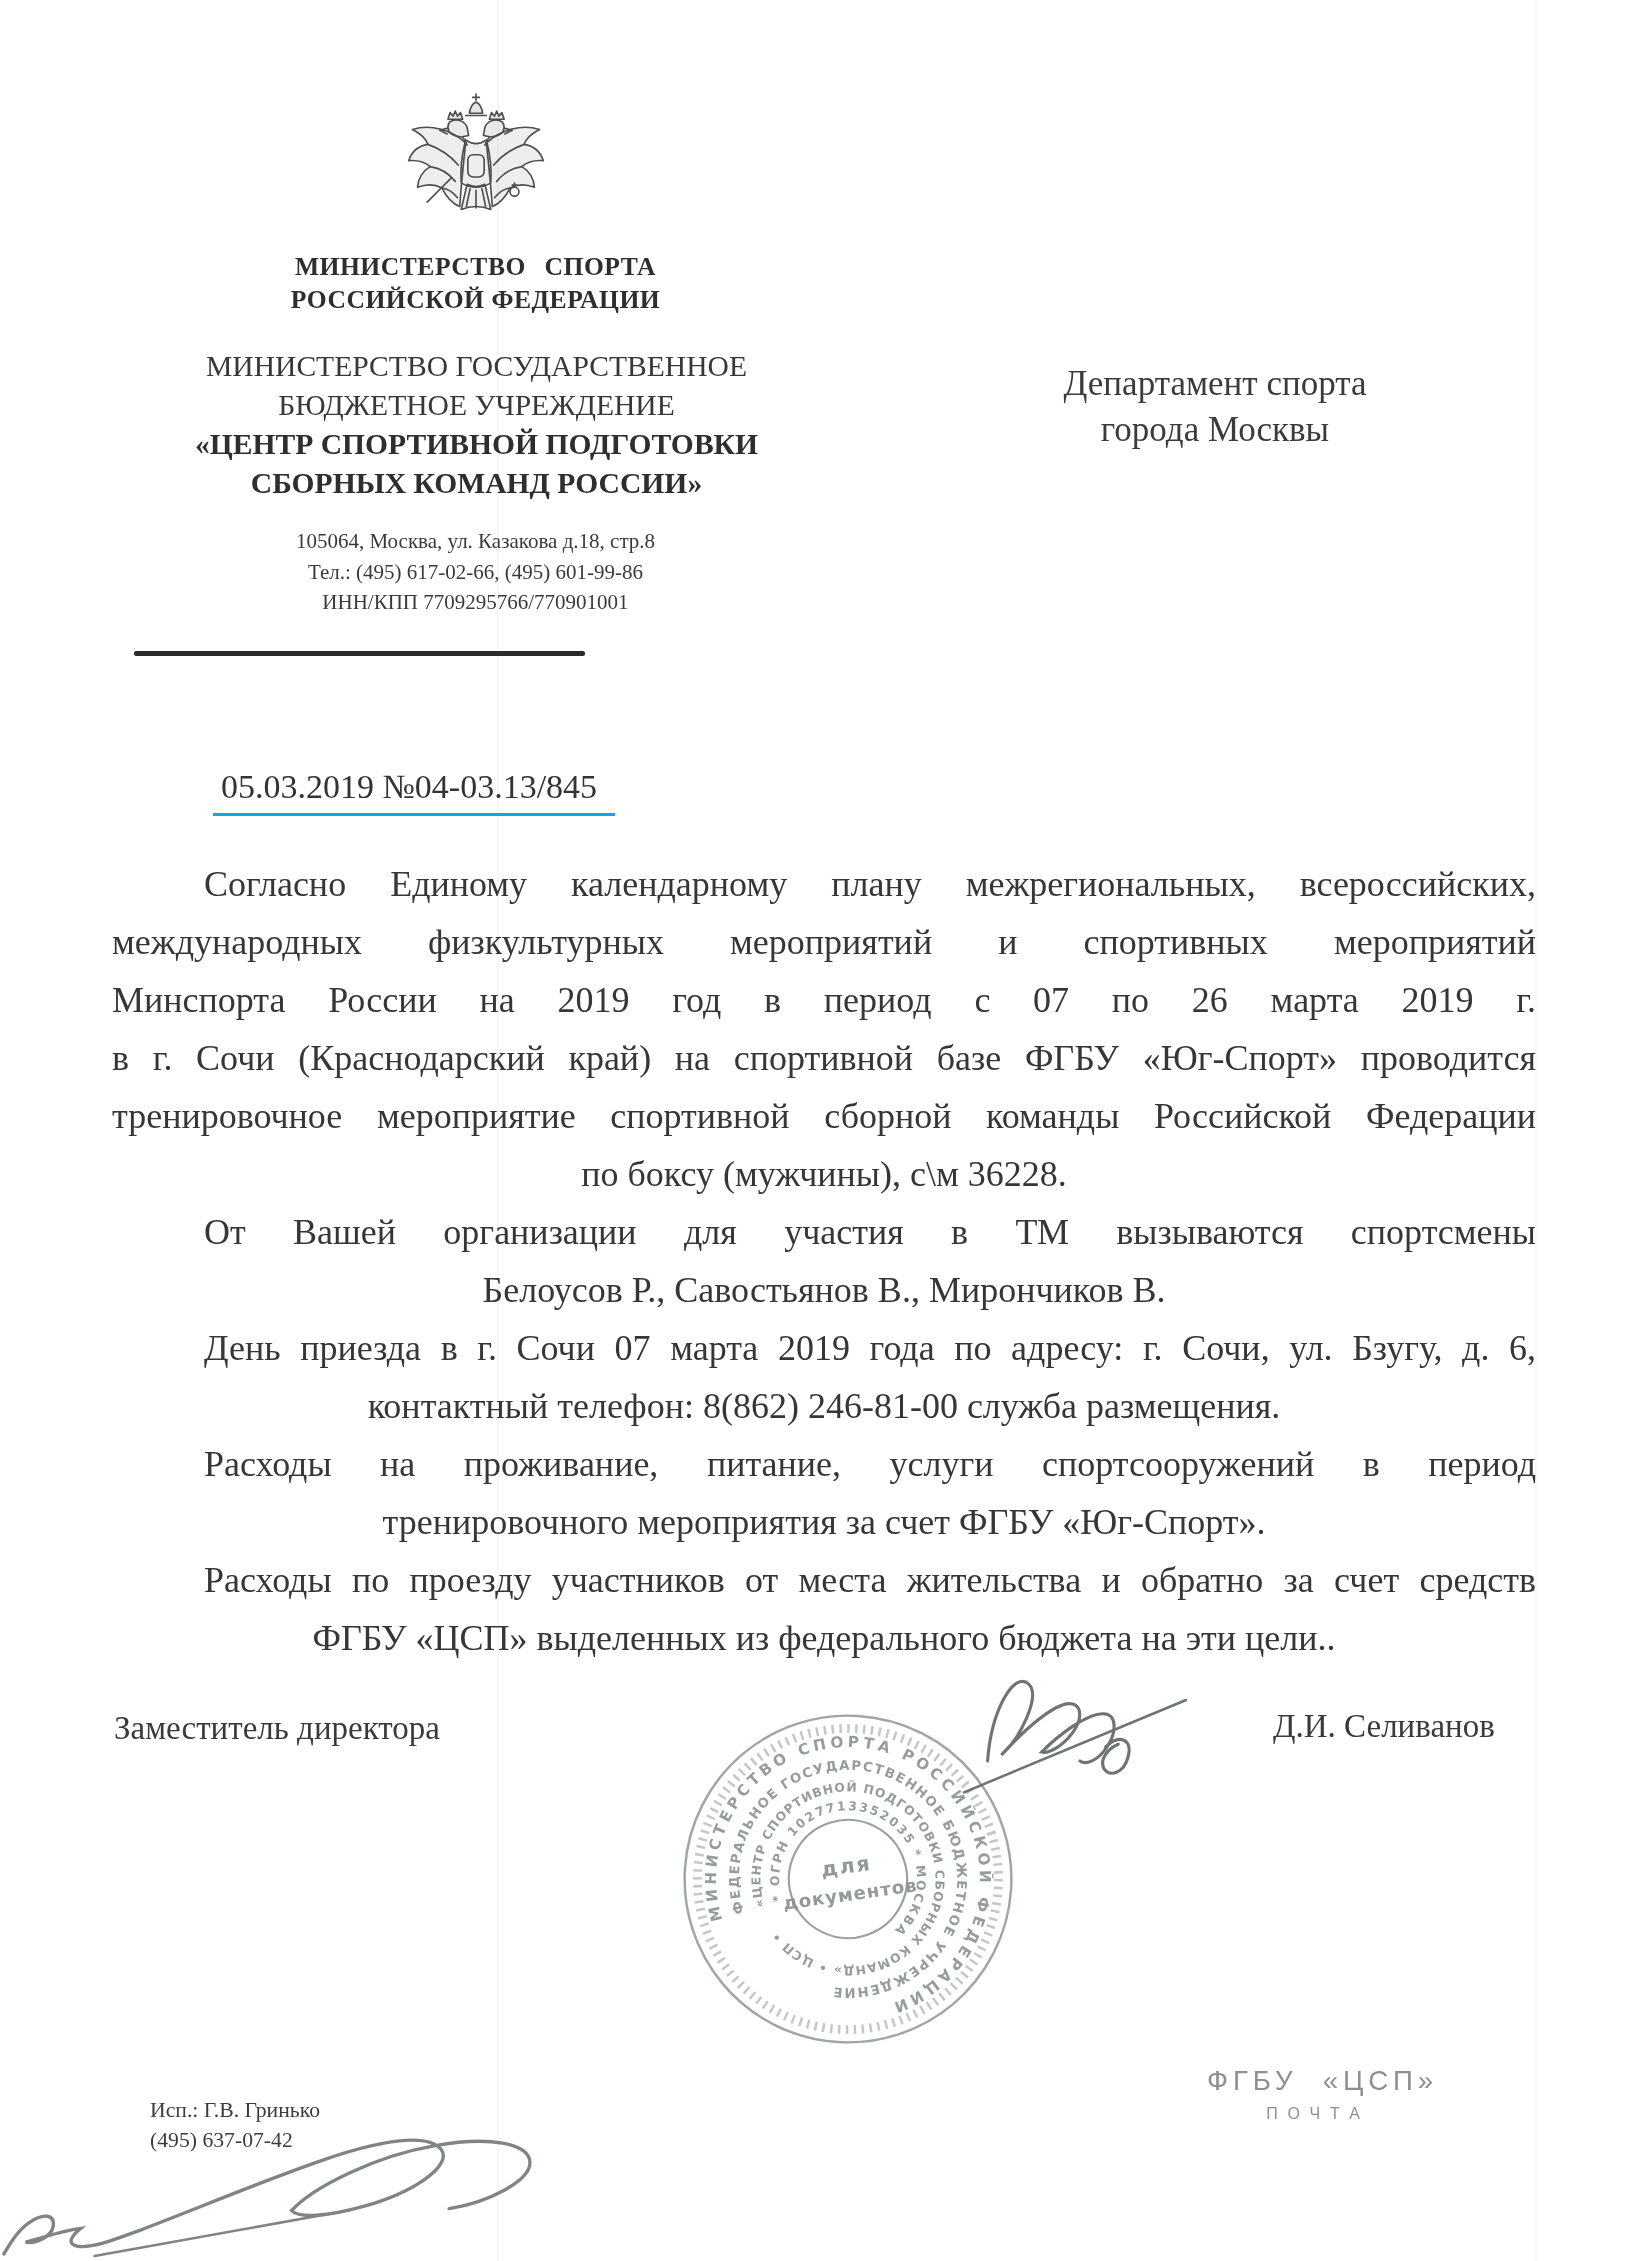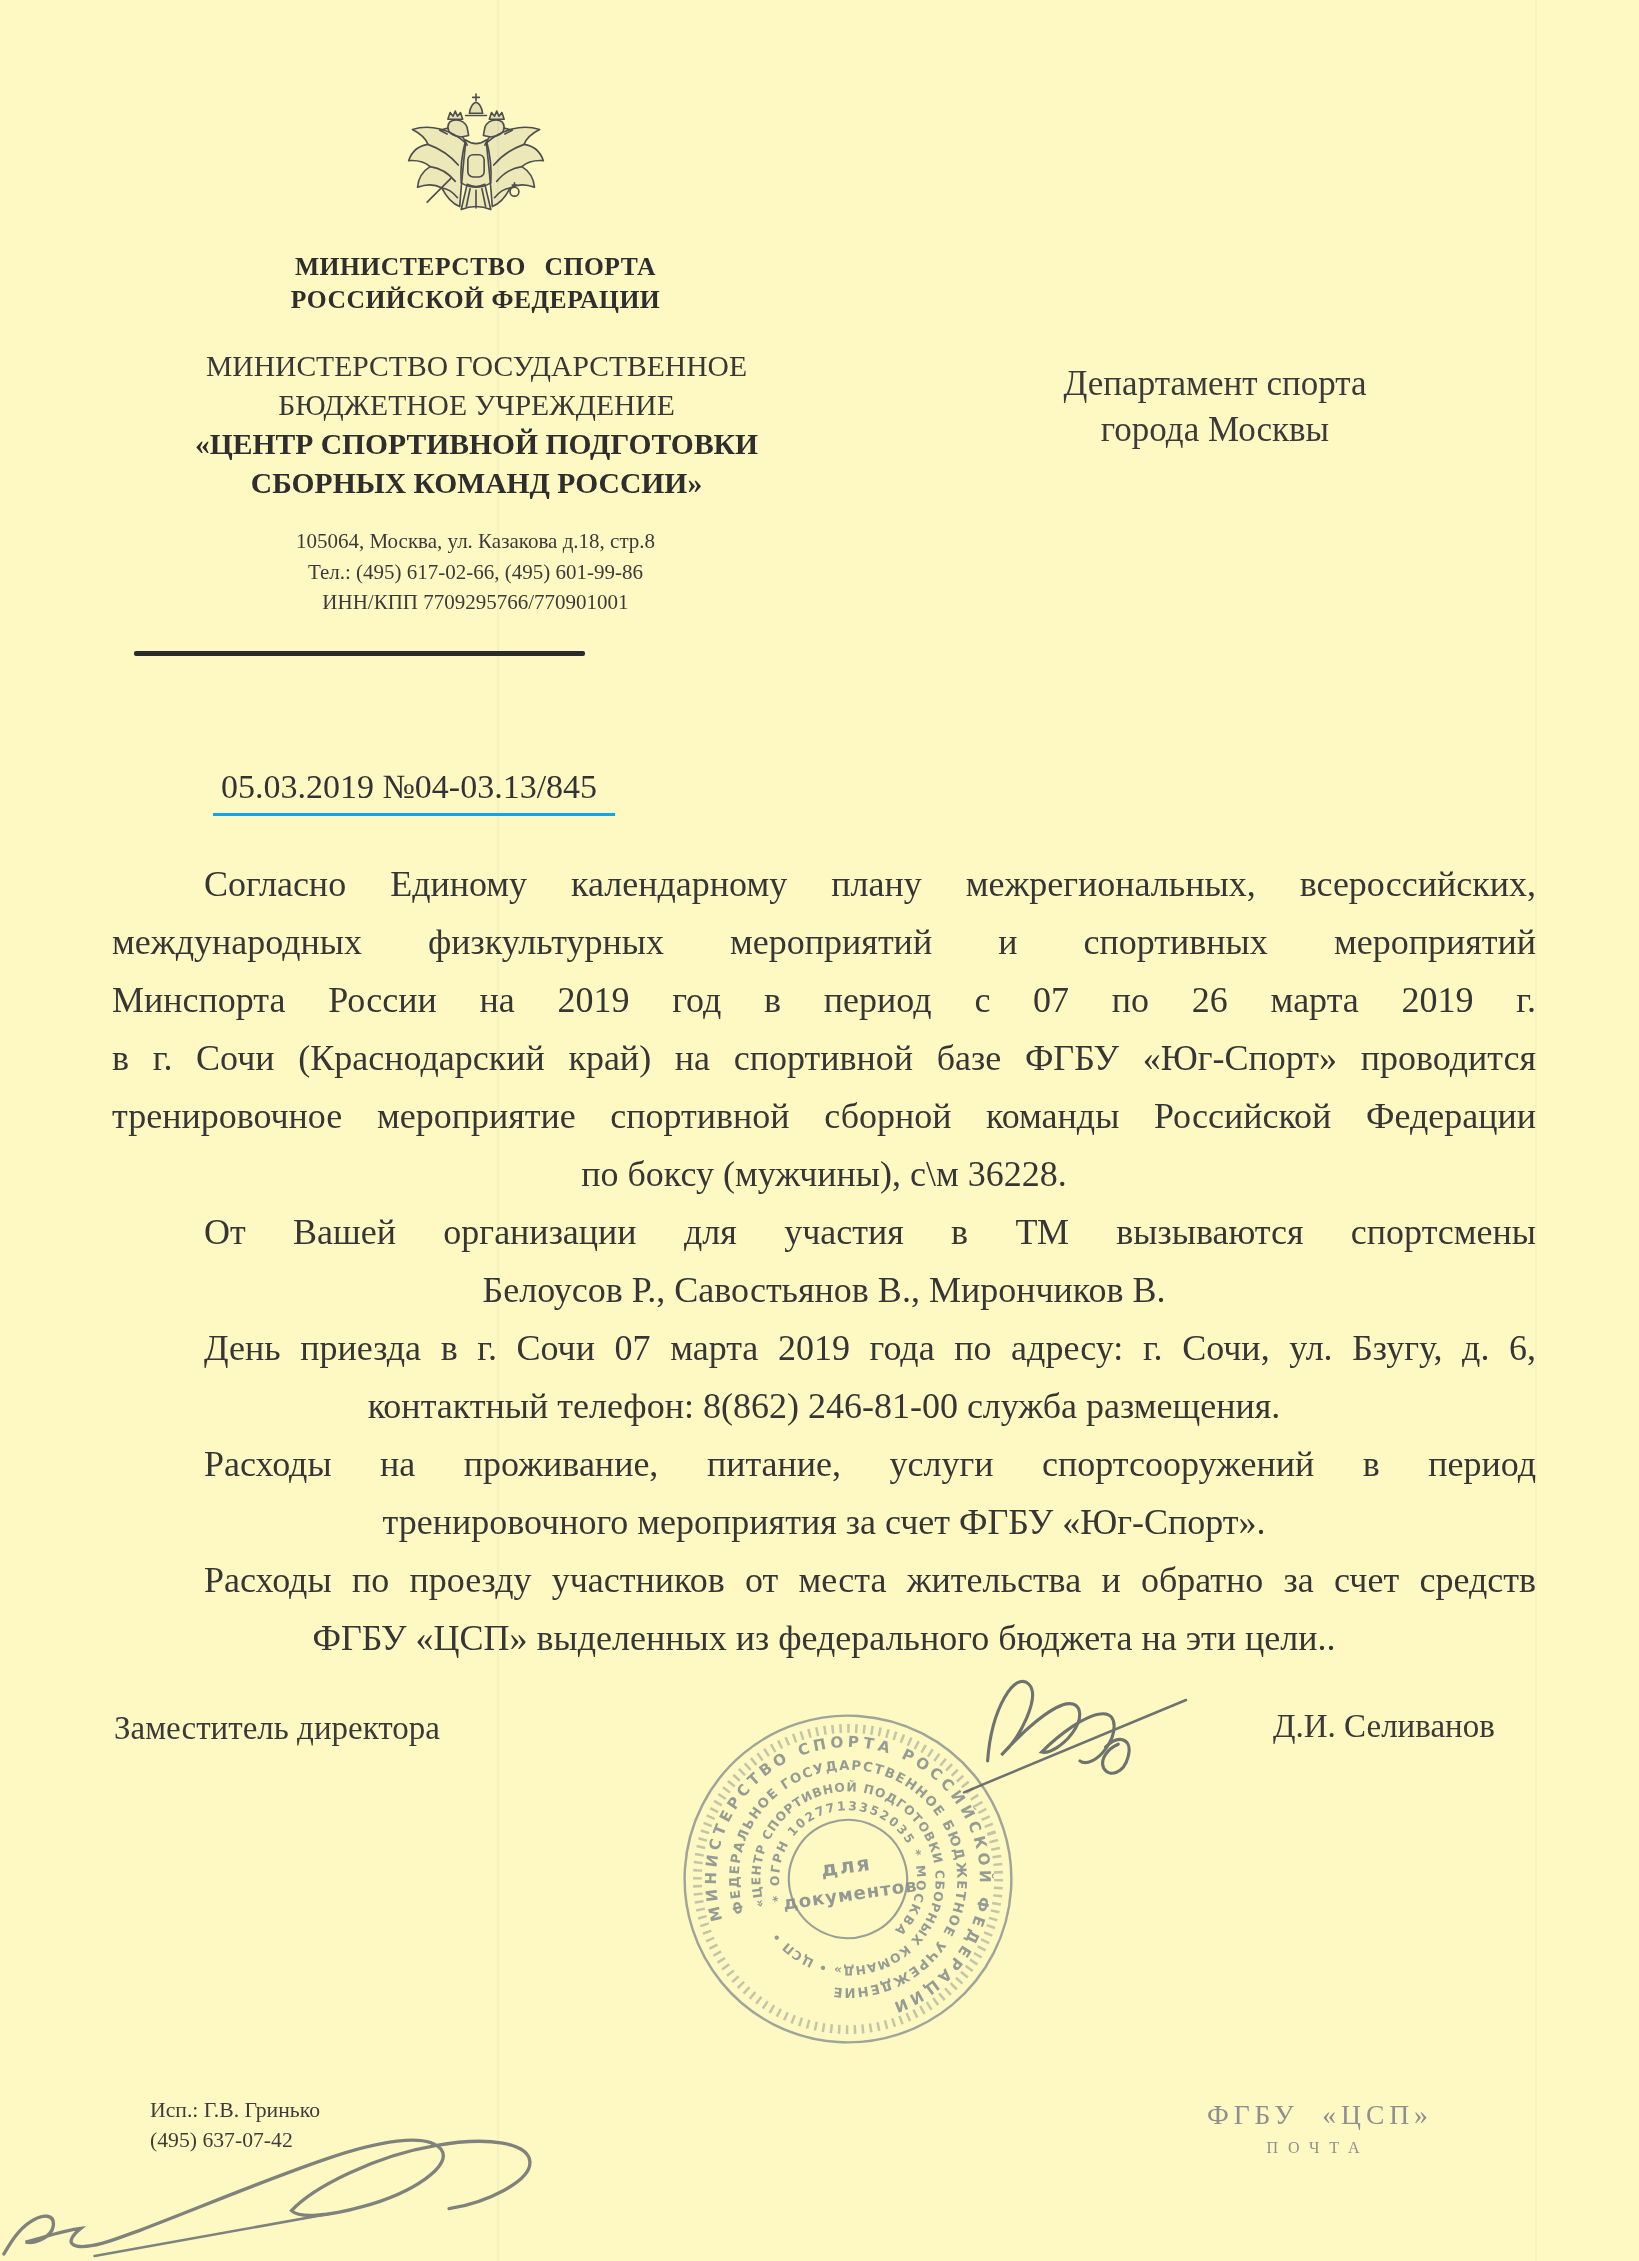--- a/index.html
+++ b/index.html
@@ -1,17 +1,17 @@
 <!DOCTYPE html>
 <html lang="ru"><head>
 <meta charset="utf-8">
 <style>
   html,body{margin:0;padding:0;background:#e8e8e8;}
   .page{
-    position:relative;width:1639px;height:2262px;background:#fef9c3;
+    position:relative;width:1639px;height:2262px;background:#ffffff;
     overflow:hidden;font-family:"Liberation Serif","DejaVu Serif",serif;color:#343434;
   }
   .abs{position:absolute;}
   
   .scanline{position:absolute;top:0;bottom:0;width:2px;background:rgba(120,120,120,.06);}
   
   .emblem{left:402px;top:91px;width:148px;height:163px;}
   .ministry{left:116px;top:250px;width:719px;text-align:center;
     font-weight:bold;font-size:25.6px;line-height:33px;color:#2e2e2e;letter-spacing:0.5px;}
   .ministry .ws{word-spacing:11.8px;}
@@ -35,21 +35,21 @@
   
   .sig-title{left:114px;top:1710px;font-size:33px;color:#3a3a3a;}
   .sig-name{left:1273px;top:1708px;font-size:33px;color:#3a3a3a;}
   
   .stamp{left:661px;top:1692px;width:374px;height:374px;}
   .exec-sig{left:934px;top:1643px;width:286px;height:167px;}
   .bottom-sig{left:0;top:2108px;width:650px;height:154px;}
   
   .executor{left:150px;top:2096px;font-size:21.7px;line-height:29.6px;color:#3c3c3c;}
   .mailstamp{left:1207px;top:2065px;width:222px;text-align:center;
-    font-family:Liberation Serif, serif;color:#8f8f8f;margin-top:34px;}
+    font-family:Liberation Sans, sans-serif;color:#8f8f8f;}
   .mailstamp .l1{font-size:27.6px;letter-spacing:4.9px;white-space:pre;}
   .mailstamp .l2{font-size:16px;letter-spacing:9.9px;margin-top:7.9px;}
   svg{display:block;}
 </style>
 </head>
 <body>
 
 <div class="page">
 
   <div class="scanline" style="left:497px;"></div>

